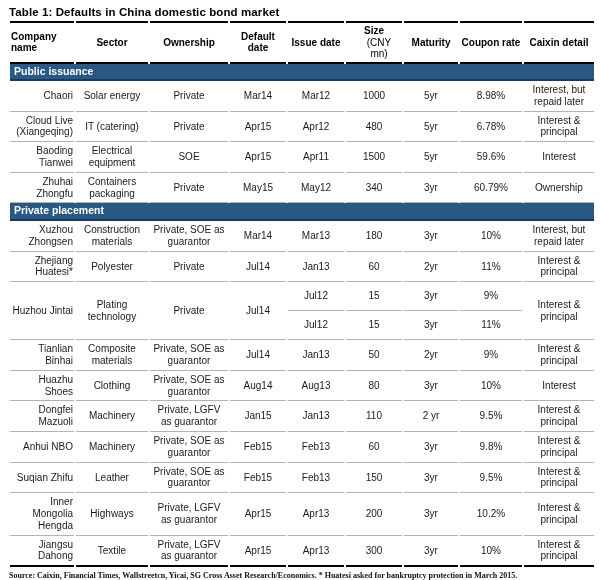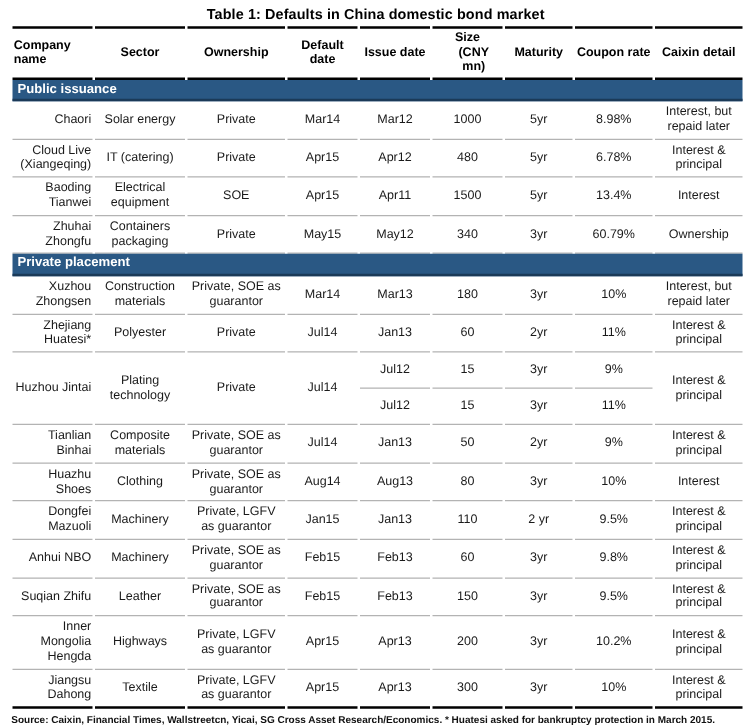--- a/index.html
+++ b/index.html
@@ -19,21 +19,20 @@
     font-family: "Liberation Sans", "DejaVu Sans", sans-serif;
     color: var(--text);
   }
   .page { padding: 4px 8px 0 8px; }
   .title {
     font-size: 11.5px;
     font-weight: bold;
     color: #000;
     padding: 2px 0 3px 1px;
     letter-spacing: 0.1px;
-    text-align: center;
   }
   table.defaults {
     width: 584px;
     table-layout: fixed;
     border-collapse: separate;
     border-spacing: 2px 0;
     font-size: 10px;
   }
   th {
     height: 34px;
@@ -41,21 +40,21 @@
     vertical-align: middle;
     text-align: center;
     font-weight: bold;
     font-size: 10px;
     line-height: 1.15;
     color: #000;
     border-top: 2.5px solid var(--rule-black);
     border-bottom: 2.5px solid var(--rule-black);
   }
   th.left { text-align: left; padding-left: 1px; margin-top: 25px; }
-  th .sub { font-weight: bold; display: block; margin-left: 10px; }
+  th .sub { font-weight: normal; display: block; margin-left: 10px; }
   td {
     padding: 3px 1px;
     vertical-align: middle;
     text-align: center;
     line-height: 1.18;
     color: var(--text);
   }
   td.left { text-align: right; }
   td.bb    { border-bottom: 1px solid var(--rule-gray); }
   td.subdiv{ border-bottom: 1px solid var(--rule-gray); }
@@ -70,20 +69,21 @@
     padding: 1px 4px 2px 4px;
     line-height: 1.2;
     border-bottom: 2px solid var(--band-edge);
   }
   .source {
     font-size: 8px;
     font-weight: bold;
     color: #111;
     padding: 4px 0 0 1px;
     white-space: nowrap;
+    font-family: Liberation Serif, serif;
   }
 </style>
 </head>
 <body>
 
 <div class="page">
   <div class="title">Table 1: Defaults in China domestic bond market</div>
 
   <table class="defaults">
     <colgroup>
@@ -137,21 +137,21 @@
           <td class="bb">Interest &amp; principal</td>
         </tr>
         <tr>
           <td class="left bb">Baoding Tianwei</td>
           <td class="bb">Electrical equipment</td>
           <td class="bb">SOE</td>
           <td class="bb">Apr15</td>
           <td class="bb">Apr11</td>
           <td class="bb">1500</td>
           <td class="bb">5yr</td>
-          <td class="bb">13.4%</td>
+          <td class="bb">59.6%</td>
           <td class="bb">Interest</td>
         </tr>
         <tr>
           <td class="left bb">Zhuhai Zhongfu</td>
           <td class="bb">Containers packaging</td>
           <td class="bb">Private</td>
           <td class="bb">May15</td>
           <td class="bb">May12</td>
           <td class="bb">340</td>
           <td class="bb">3yr</td>

